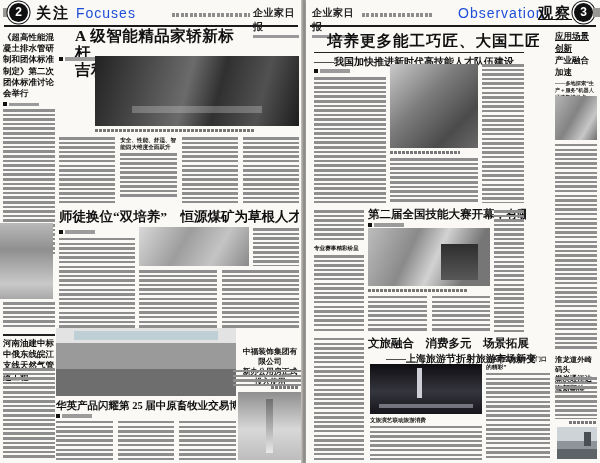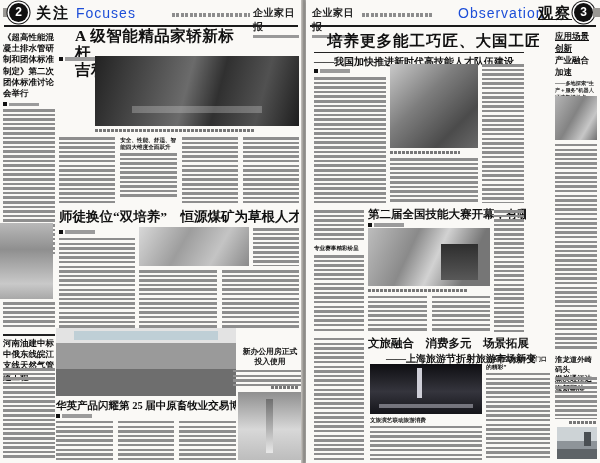--- a/index.html
+++ b/index.html
@@ -113,20 +113,21 @@
         <span class="bysq"></span>
         <span class="byln"></span>
       </div>
     <div class="cols" style="position:absolute;left:56px;top:421px;width:180px;height:40px;">
       <div class="sim"></div>
       <div class="sim"></div>
       <div class="sim"></div>
     </div>
 
     <div style="position:absolute;left:239px;top:347px;width:62px;text-align:center;">
+      <div class="hl" style="font-size:7.8px;line-height:1.3;">中福装饰集团有限公司</div>
       <div class="hl" style="font-size:7.8px;line-height:1.3;">新办公用房正式投入使用</div>
     </div>
     <div class="sim" style="position:absolute;left:233px;top:370px;width:68px;height:18px;"></div>
     <div class="capline" style="position:absolute;left:271px;top:386px;width:28px;"></div>
     <div class="photo" style="left:238px;top:392px;width:63px;height:68px;background:linear-gradient(180deg,#8f8f8f,#d8d8d8 55%,#bdbdbd);">
       <div style="position:absolute;left:45%;top:10%;width:10%;height:80%;background:linear-gradient(180deg,#6f6f6f,#e9e9e9);"></div>
     </div>
   </div>
 
   <div class="fold"></div>

